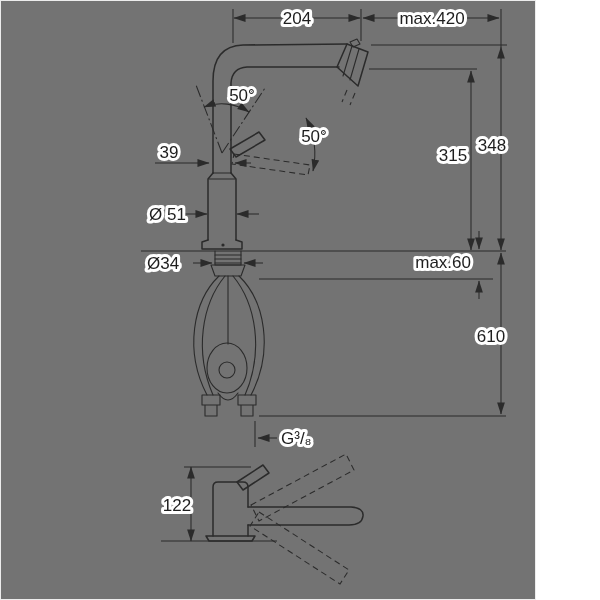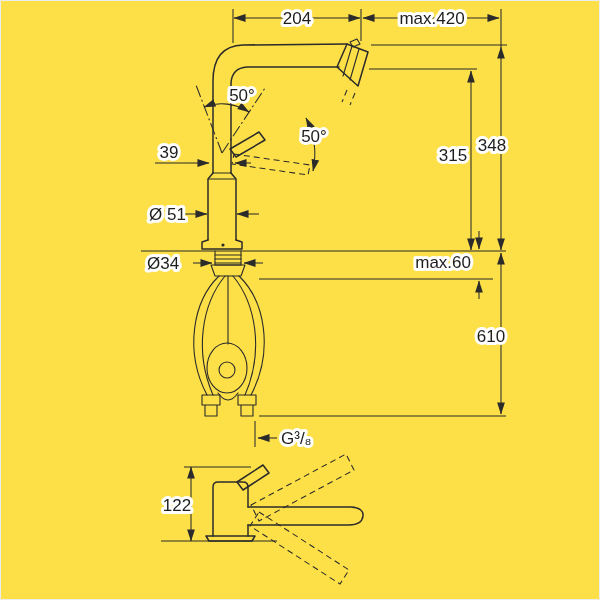--- a/index.html
+++ b/index.html
@@ -1,16 +1,16 @@
 <!DOCTYPE html>
 <html><head>
 <meta charset="utf-8">
 <style>
   html,body{margin:0;padding:0;background:#ffffff;}
-  #canvas{position:relative;width:600px;height:600px;background:#fde047;
+  #canvas{position:relative;width:536px;height:600px;background:#737373;
           border:1px solid #ececec;box-sizing:border-box;
           font-family:"Liberation Sans", sans-serif;}
   svg{display:block;}
   
   .ol{fill:none;stroke:#2b2b2b;stroke-width:1.5;stroke-linejoin:round;stroke-linecap:round;}
   .ol2{fill:none;stroke:#2b2b2b;stroke-width:1.1;stroke-linejoin:round;stroke-linecap:round;}
   
   .dm{fill:none;stroke:#2b2b2b;stroke-width:1.05;}
   .dsh{fill:none;stroke:#2b2b2b;stroke-width:1.05;stroke-dasharray:6 4;}
   .ddt{fill:none;stroke:#2b2b2b;stroke-width:1.05;stroke-dasharray:12 3 2 3;}

